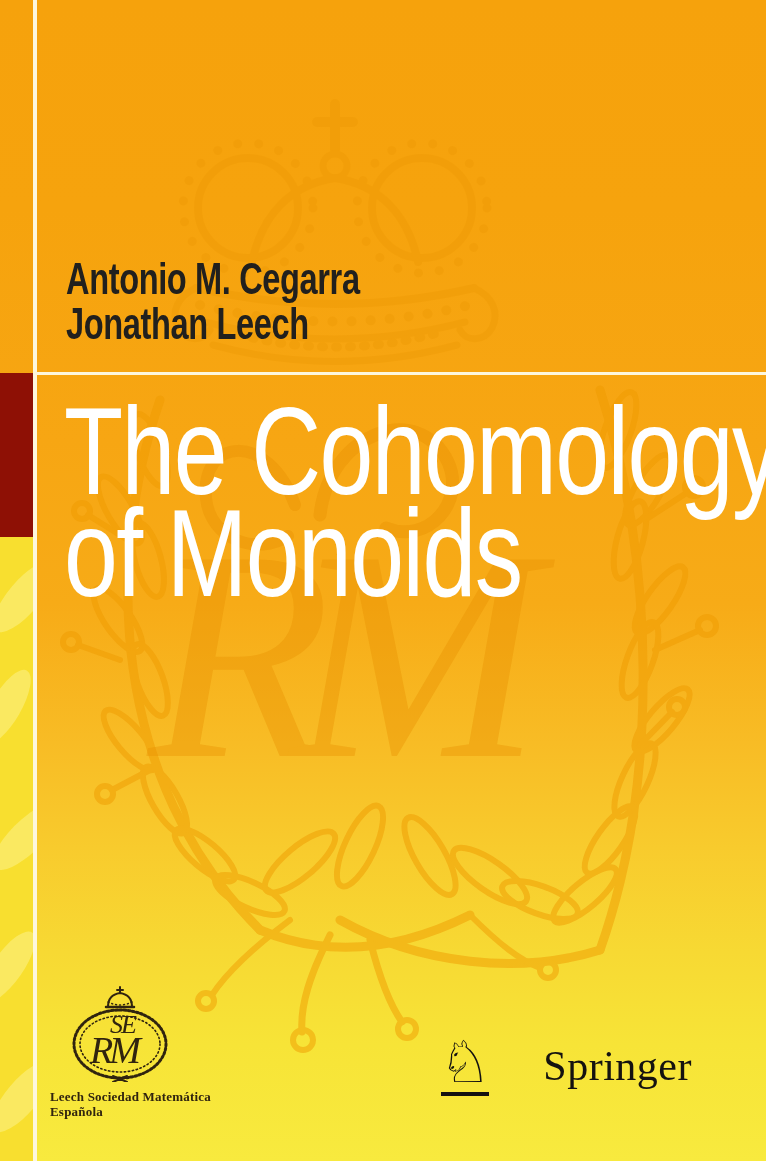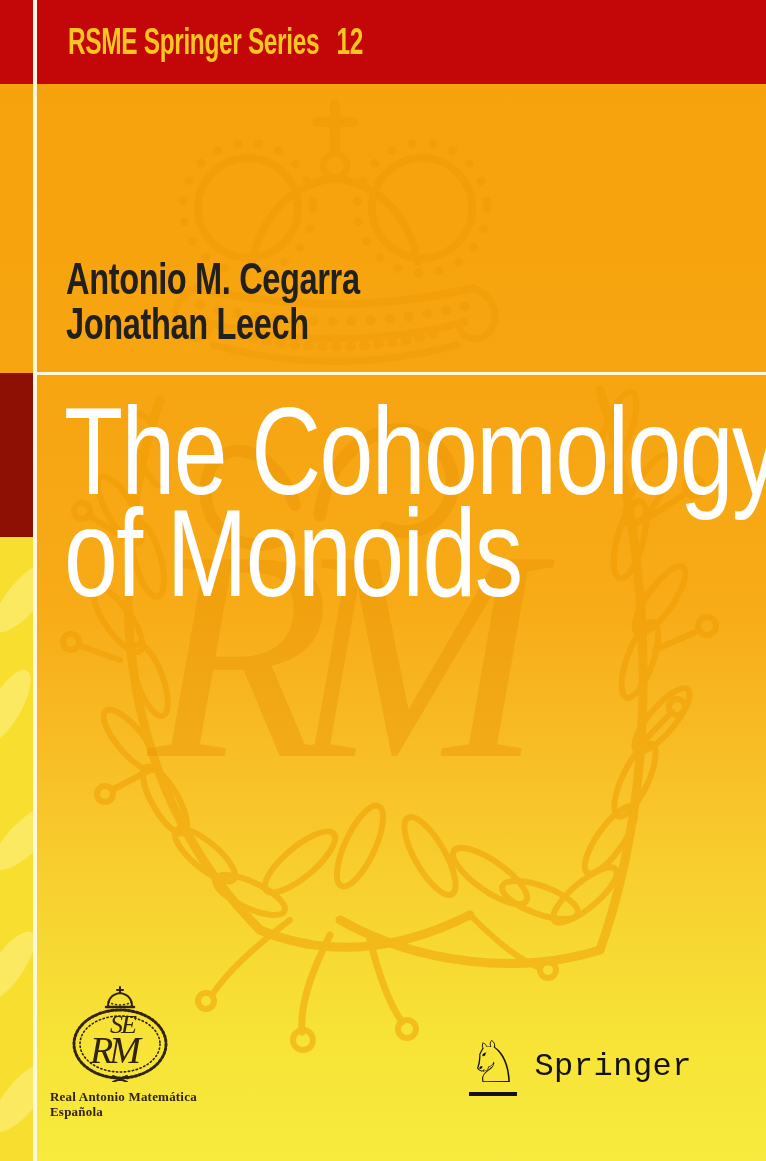--- a/index.html
+++ b/index.html
@@ -40,21 +40,21 @@
     transform:scaleX(.78);transform-origin:left top;white-space:nowrap;
   }
   
   .society{position:absolute;left:50px;top:986px;width:164px;z-index:10;text-align:left;color:#30240F;}
   .society-name{font-family:"Liberation Serif",serif;font-size:13px;line-height:15px;font-weight:700;letter-spacing:.2px;margin-top:3px;}
   
   .publisher{position:absolute;right:74px;top:1036px;display:flex;align-items:center;gap:15px;z-index:10;color:#141210;}
   .knight-box{display:flex;flex-direction:column;align-items:center;}
   .knight-glyph{font-family:"DejaVu Sans",sans-serif;font-size:58px;line-height:.92;color:#141210;}
   .knight-bar{width:48px;height:4px;background:#141210;margin-top:3px;}
-  .wordmark{font-family:Liberation Mono, monospace;font-size:32px;letter-spacing:.5px;}
+  .wordmark{font-family:Liberation Serif, serif;font-size:42px;letter-spacing:.5px;margin-left:37px;}
 </style>
 </head>
 <body>
 
 <div class="cover">
 
   <svg class="watermark" width="766" height="1161" viewBox="0 0 766 1161" aria-hidden="true">
     <g stroke="#ED9905" fill="none" opacity="0.40" stroke-linecap="round">
       <path d="M335,104 V150" stroke-width="10"></path>
       <path d="M317,122 H353" stroke-width="10"></path>
@@ -140,28 +140,20 @@
       <g fill="#FBEB67" opacity="0.9">
         <ellipse cx="24" cy="60" rx="16" ry="44" transform="rotate(40 24 60)"></ellipse>
         <ellipse cx="6" cy="170" rx="15" ry="42" transform="rotate(30 6 170)"></ellipse>
         <ellipse cx="26" cy="300" rx="16" ry="44" transform="rotate(45 26 300)"></ellipse>
         <ellipse cx="8" cy="430" rx="15" ry="42" transform="rotate(35 8 430)"></ellipse>
         <ellipse cx="22" cy="560" rx="16" ry="44" transform="rotate(40 22 560)"></ellipse>
       </g>
     </svg>
   </div>
 
-  <div class="top-band">
-    <div class="series">
-      <div class="series-inner">
-        <span>RSME Springer Series</span>
-        <span>12</span>
-      </div>
-    </div>
-  </div>
 
   <div class="h-rule"></div>
   <div class="v-line"></div>
 
   <div class="authors">
     <div>Antonio M. Cegarra</div>
     <div>Jonathan Leech</div>
   </div>
 
   <div class="title">
@@ -182,21 +174,21 @@
         <ellipse cx="70" cy="58" rx="46" ry="34" stroke-width="3" stroke-dasharray="2 2.2"></ellipse>
         <ellipse cx="70" cy="58" rx="40" ry="28" stroke-width="1.6" stroke-dasharray="1.4 2.6"></ellipse>
         <path d="M63,90 L77,96 M77,90 L63,96" stroke-width="2"></path>
       </g>
       <g fill="#30240F" font-family="Liberation Serif, serif" font-style="italic">
         <text x="60" y="47" font-size="26" letter-spacing="-2">SE</text>
         <text x="40" y="77" font-size="38" letter-spacing="-4">RM</text>
       </g>
     </svg>
     <div class="society-name">
-      <div>Real Antonio Matemática</div>
+      <div>Leech Sociedad Matemática</div>
       <div>Española</div>
     </div>
   </div>
 
   <div class="publisher">
     <div class="knight-box">
       <span class="knight-glyph">♘</span>
       <span class="knight-bar"></span>
     </div>
     <span class="wordmark">Springer</span>

